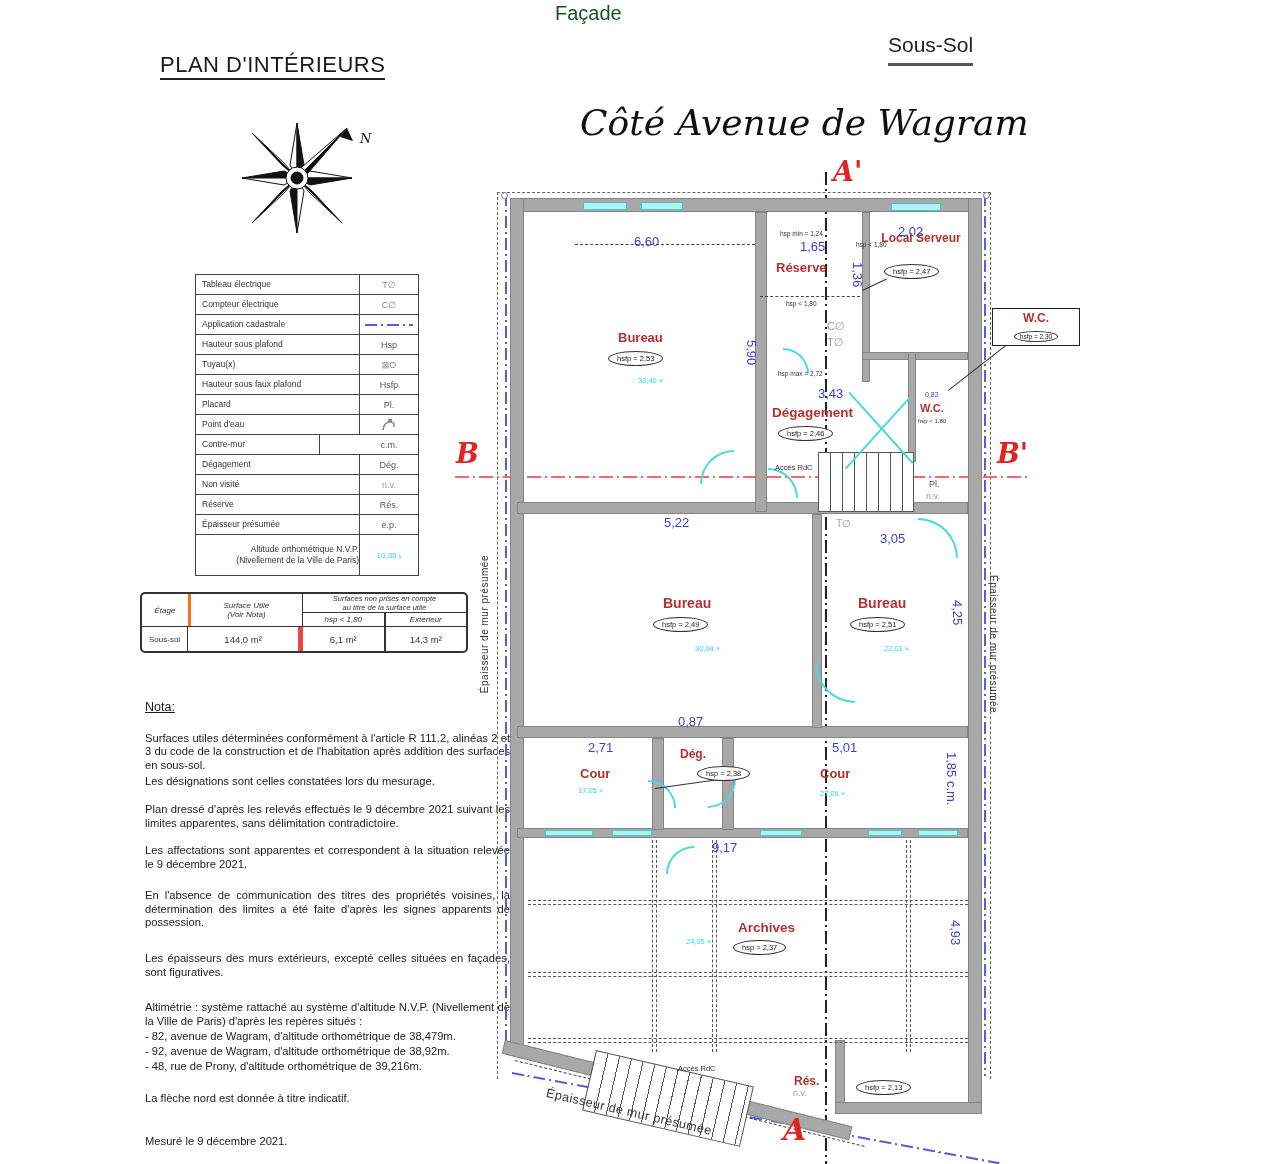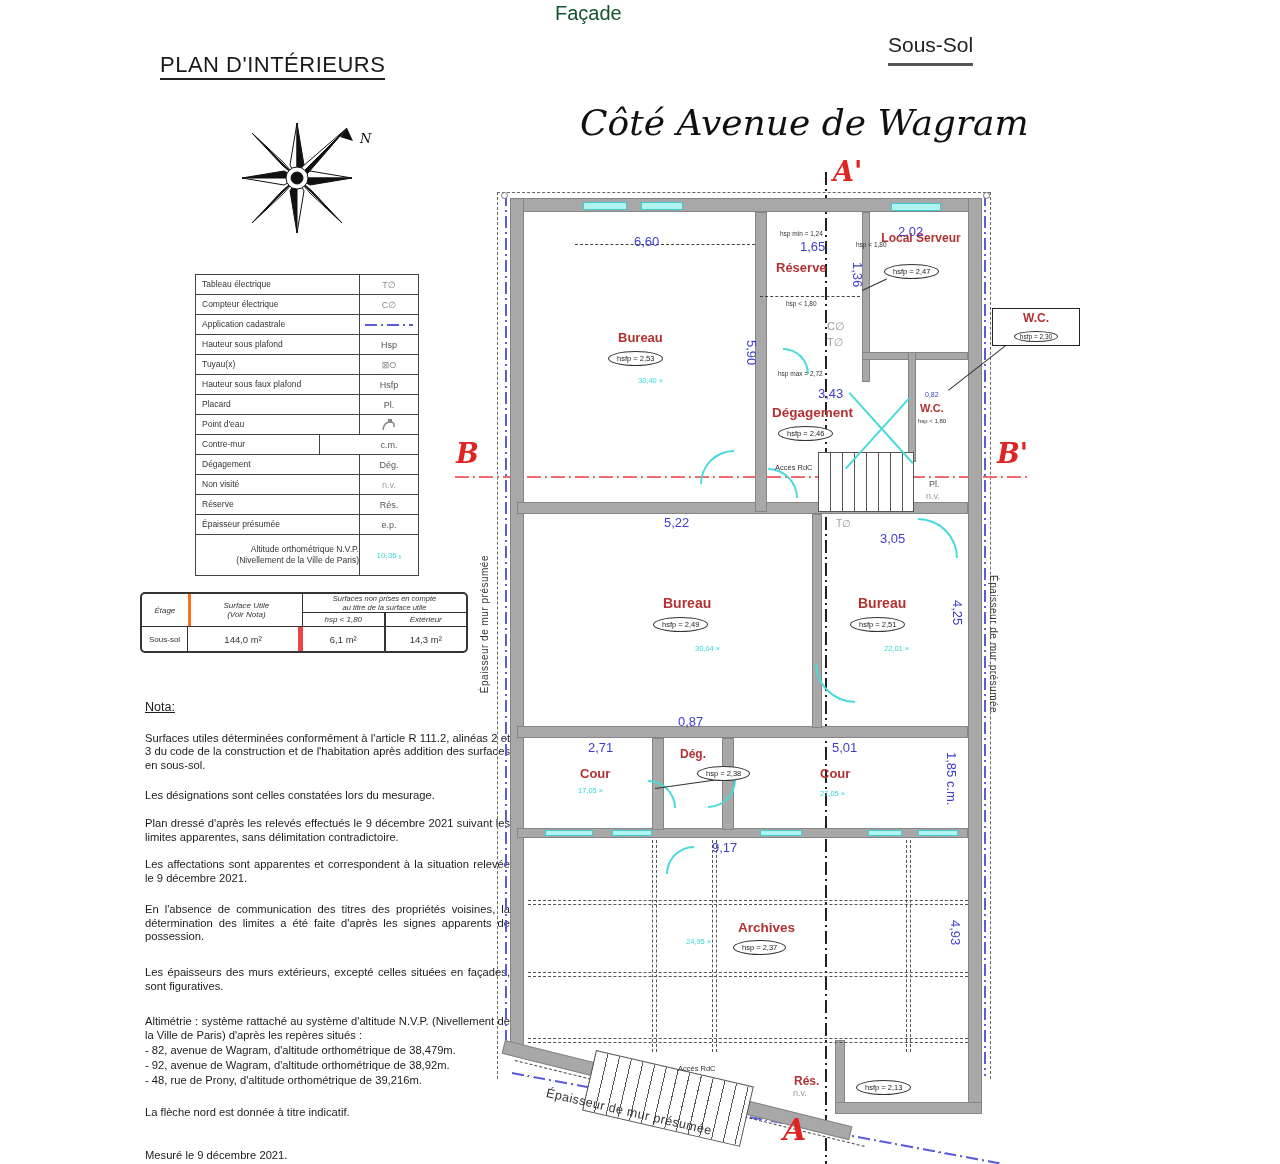--- a/index.html
+++ b/index.html
@@ -189,21 +189,21 @@
     <div class="st-data">
       <div class="st-d1">Sous-sol</div>
       <div class="st-d2">144,0 m²</div>
       <div class="st-d3">6,1 m²</div>
       <div class="st-d4">14,3 m²</div>
     </div>
   </div>
 
   <div class="abs nota" style="left:145px;top:700px;">
     <h4>Nota:</h4>
-    <p style="margin-bottom:16px;">Surfaces utiles déterminées conformément à l'article R 111.2, alinéas 2 et 3 du code de la construction et de l'habitation après addition des surfaces en sous-sol.</p>
+    <p style="margin-bottom:2px;">Surfaces utiles déterminées conformément à l'article R 111.2, alinéas 2 et 3 du code de la construction et de l'habitation après addition des surfaces en sous-sol.</p>
     <p style="margin-bottom:14px;">Les désignations sont celles constatées lors du mesurage.</p>
     <p style="margin-bottom:13px;">Plan dressé d'après les relevés effectués le 9 décembre 2021 suivant les limites apparentes, sans délimitation contradictoire.</p>
     <p style="margin-bottom:17px;">Les affectations sont apparentes et correspondent à la situation relevée le 9 décembre 2021.</p>
     <p style="margin-bottom:22px;">En l'absence de communication des titres des propriétés voisines, la détermination des limites a été faite d'après les signes apparents de possession.</p>
     <p style="margin-bottom:21px;">Les épaisseurs des murs extérieurs, excepté celles situées en façades, sont figuratives.</p>
     <p style="margin-bottom:1px;">Altimétrie : système rattaché au système d'altitude N.V.P. (Nivellement de la Ville de Paris) d'après les repères situés :</p>
     <p style="margin-bottom:1px;">- 82, avenue de Wagram, d'altitude orthométrique de 38,479m.</p>
     <p style="margin-bottom:1px;">- 92, avenue de Wagram, d'altitude orthométrique de 38,92m.</p>
     <p style="margin-bottom:18px;">- 48, rue de Prony, d'altitude orthométrique de 39,216m.</p>
     <p style="margin-bottom:30px;">La flèche nord est donnée à titre indicatif.</p>

